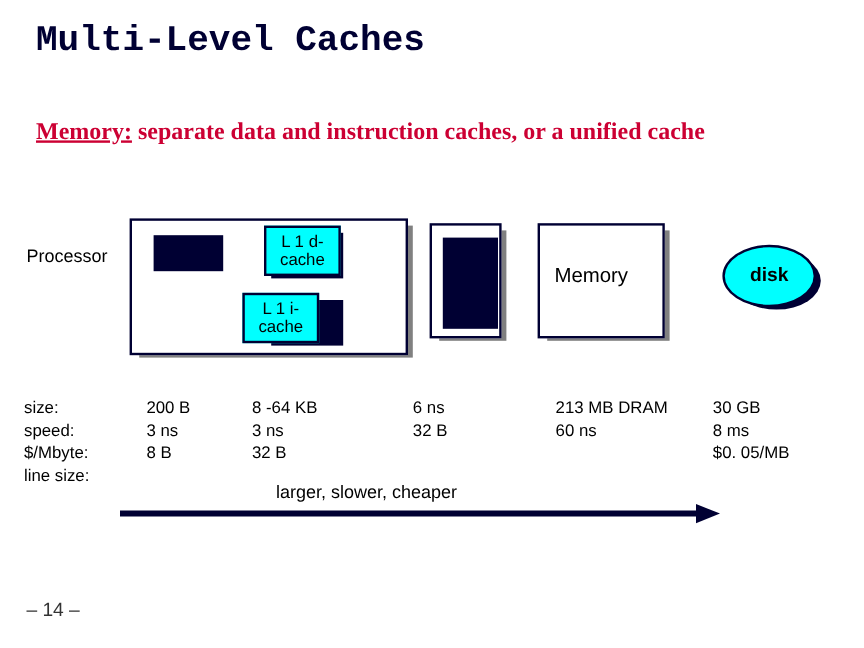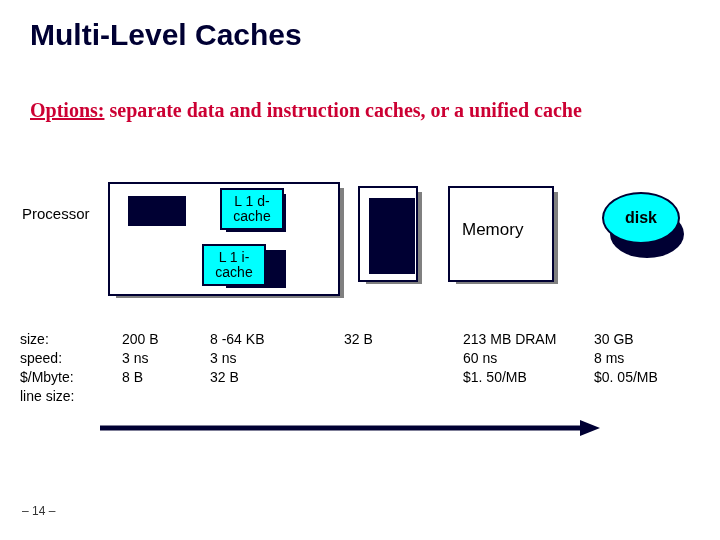--- a/index.html
+++ b/index.html
@@ -1,17 +1,17 @@
 <!DOCTYPE html>
 <html><head>
 <meta charset="utf-8">
 <style>
   html,body{margin:0;padding:0}
   body{width:720px;height:540px;background:#fff;font-family:Arial,Helvetica,sans-serif;color:#000;position:relative}
-  .title{font-family:Liberation Sans, sans-serif;font-weight:bold;font-size:30px;color:#000033;position:absolute;left:30px;top:18px}
+  .title{font-family:Liberation Mono, monospace;font-weight:bold;font-size:30px;color:#000033;position:absolute;left:30px;top:18px}
   .subtitle{font-family:"Comic Sans MS",cursive;font-weight:bold;font-size:20px;color:#cc0033;position:absolute;left:30px;top:98px;line-height:1.25}
   .options-word{text-decoration:underline}
   .diagram{position:absolute;left:18px;top:176px;width:686px;height:140px}
   .proctext{position:absolute;left:4px;top:29px;font-size:15px}
   .bigbox{position:absolute;border:2px solid #000033}
   .bigshadow{position:absolute;background:#808080}
   .regs-shadow{left:98px;top:12px;width:228px;height:110px}
   .regs-box{left:90px;top:6px;width:228px;height:110px;background:#fff}
   .small{position:absolute;border:2px solid #000033;background:#00ffff;font-size:14px;line-height:1.1;text-align:center;display:flex;align-items:center;justify-content:center}
   .small-shadow{position:absolute;background:#000033}
@@ -22,39 +22,39 @@
   .l1i-shadow{left:208px;top:74px;width:60px;height:38px}
   .l1i{left:184px;top:68px;width:60px;height:38px}
   .l2-bigshadow{left:348px;top:16px;width:56px;height:92px}
   .l2-box{left:340px;top:10px;width:56px;height:92px;background:#fff}
   .l2-shadow{left:351px;top:22px;width:46px;height:76px}
   .l2{left:345px;top:16px;width:46px;height:76px;flex-direction:column}
   .mem-bigshadow{left:438px;top:16px;width:102px;height:92px}
   .mem-box{left:430px;top:10px;width:102px;height:92px;background:#fff}
   .mem-text{position:absolute;left:444px;top:44px;font-size:17px;font-weight:normal}
   .disk-shadow{position:absolute;left:592px;top:34px;width:74px;height:48px;background:#000033;border-radius:50%}
-  .disk{position:absolute;left:584px;top:16px;width:74px;height:48px;background:#00ffff;border:2px solid #000033;border-radius:50%;display:flex;align-items:center;justify-content:center;font-size:16px;font-weight:bold}
+  .disk{position:absolute;left:584px;top:28px;width:74px;height:48px;background:#00ffff;border:2px solid #000033;border-radius:50%;display:flex;align-items:center;justify-content:center;font-size:16px;font-weight:bold}
   .table{position:absolute;left:20px;top:330px;font-size:14px;line-height:1.35}
   .col{position:absolute;white-space:nowrap}
   .c0{left:0px}
   .c1{left:102px}
   .c2{left:190px}
   .c3{left:324px}
   .c4{left:443px;width:110px}
   .c5{left:574px}
   .arrow-wrap{position:absolute;left:100px;top:420px;width:500px;height:30px}
   .arrow-caption{position:absolute;left:130px;top:-18px;font-size:15px}
-  .pagenum{position:absolute;left:22px;bottom:22px;font-size:12px;color:#333}
+  .pagenum{position:absolute;left:22px;bottom:22px;font-size:16px;color:#333}
 </style>
 </head>
 <body>
 
 <div class="title">Multi-Level Caches</div>
 <div class="subtitle">
-  <span class="options-word">Options:</span><span> separate data and instruction caches, or a unified cache</span>
+  <span class="options-word">Memory:</span><span> separate data and instruction caches, or a unified cache</span>
 </div>
 
 <div class="diagram">
   <div class="proctext">Processor</div>
 
   <div class="bigshadow regs-shadow"></div>
   <div class="bigbox regs-box"></div>
 
   <div class="small-shadow regs-inner-shadow"></div>
 
@@ -89,35 +89,36 @@
     <div></div>
     <div>8 B</div>
   </div>
   <div class="col c2">
     <div>8 -64 KB</div>
     <div>3  ns</div>
     <div></div>
     <div>32 B</div>
   </div>
   <div class="col c3">
+    <div>6 ns</div>
     <div>32 B</div>
   </div>
   <div class="col c4">
     <div>213 MB DRAM</div>
     <div>60 ns</div>
-    <div>$1. 50/MB</div>
   </div>
   <div class="col c5">
     <div>30 GB</div>
     <div>8 ms</div>
     <div>$0. 05/MB</div>
     <div></div>
   </div>
 </div>
 
 <div class="arrow-wrap">
+  <div class="arrow-caption">larger, slower, cheaper</div>
   <svg width="500" height="22">
     <line x1="0" y1="8" x2="480" y2="8" stroke="#000033" stroke-width="5"></line>
     <polygon points="480,0 500,8 480,16" fill="#000033"></polygon>
   </svg>
 </div>
 
 <div class="pagenum">– 14 –</div>
 
 </body></html>

